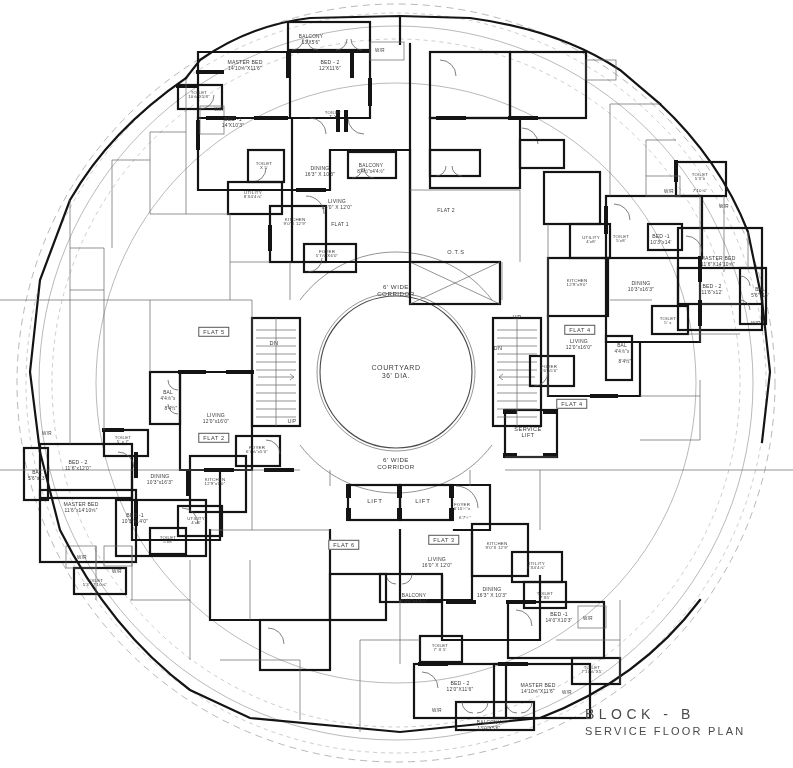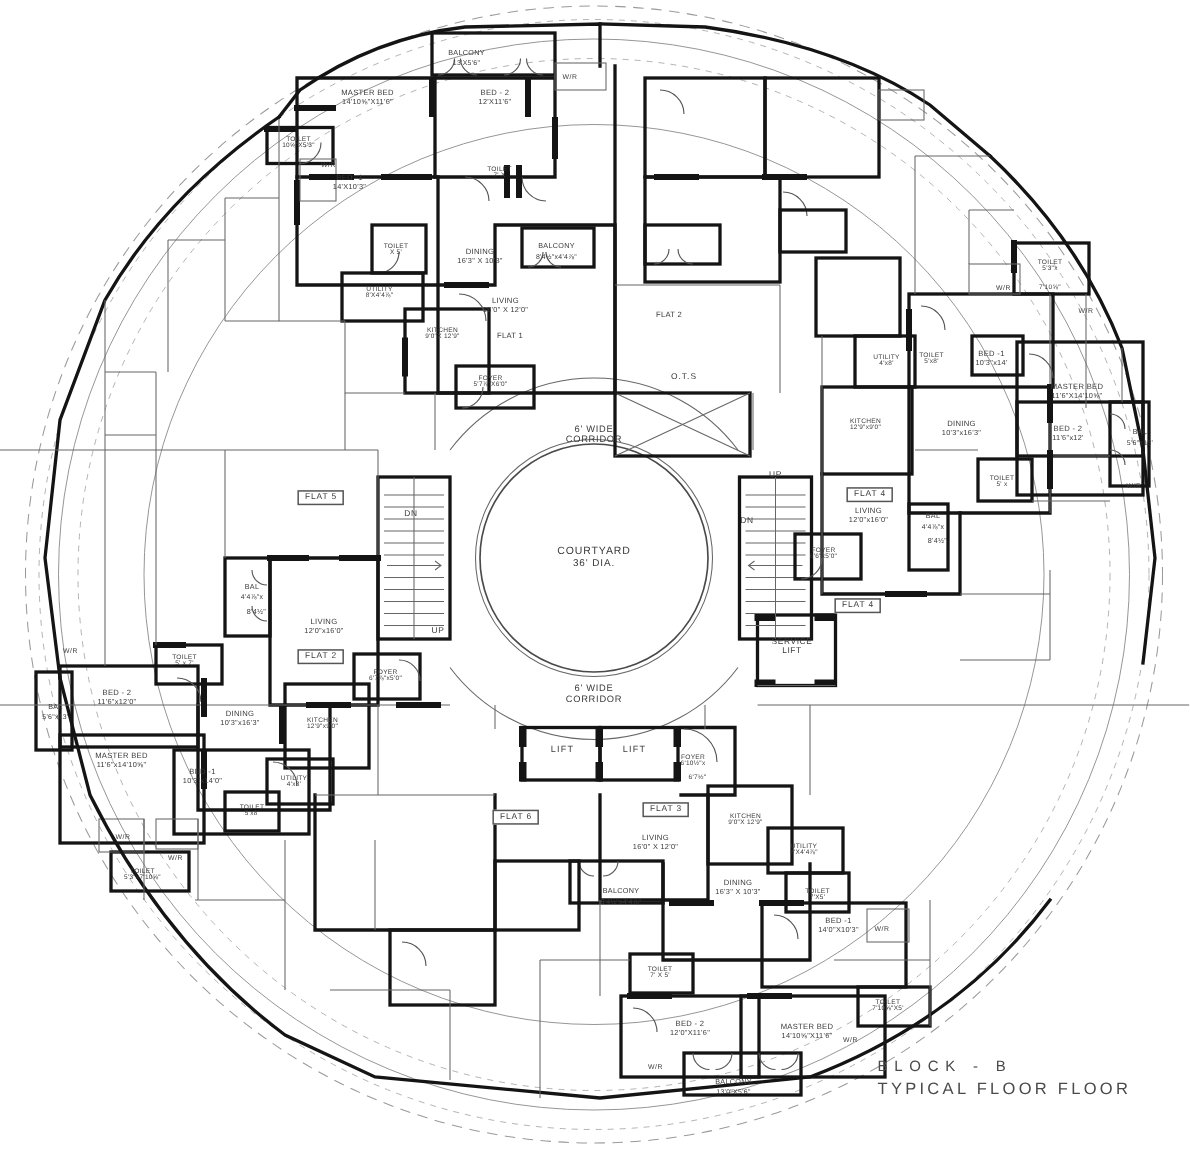--- a/index.html
+++ b/index.html
@@ -44,21 +44,21 @@
   .lbl.wr{font-size:4.6px;letter-spacing:.3px;}
   .lbl.ots{font-size:5.6px;letter-spacing:.7px;}
   .lbl.bal{font-size:4.8px;}
   .lbl.bal .dim{display:block;font-size:4.6px;}
 
   #title-block{
     position:absolute;left:585px;top:706px;
     text-align:left;pointer-events:none;
   }
   #title-block .t1{
-    font-size:10px;letter-spacing:4.5px;color:#4a4a4a;
+    font-size:14px;letter-spacing:4.5px;color:#4a4a4a;
     font-family:"Liberation Sans", sans-serif;
   }
   #title-block .t2{
     font-size:11px;letter-spacing:2.2px;color:#4a4a4a;margin-top:3px;
     font-family:"Liberation Sans", sans-serif;
   }
 </style>
 </head>
 <body>
 
@@ -527,16 +527,16 @@
       <div class="lbl flatno" style="left: 444px; top: 540px;">FLAT 3</div>
     </div>
   <div id="core-label-layer">
       <div class="lbl court" style="left: 396px; top: 372px;"><span>COURTYARD</span><span class="dim">36' DIA.</span></div>
       <div class="lbl corridor" style="left: 396px; top: 290px;"><span>6'  WIDE</span><span class="dim">CORRIDOR</span></div>
       <div class="lbl corridor" style="left: 396px; top: 463px;"><span>6'  WIDE</span><span class="dim">CORRIDOR</span></div>
     </div>
 
   <div id="title-block">
     <div class="t1">BLOCK  -  B</div>
-    <div class="t2">TYPICAL FLOOR FLOOR</div>
+    <div class="t2">SERVICE FLOOR PLAN</div>
   </div>
 
 </div>
 
 </body></html>

